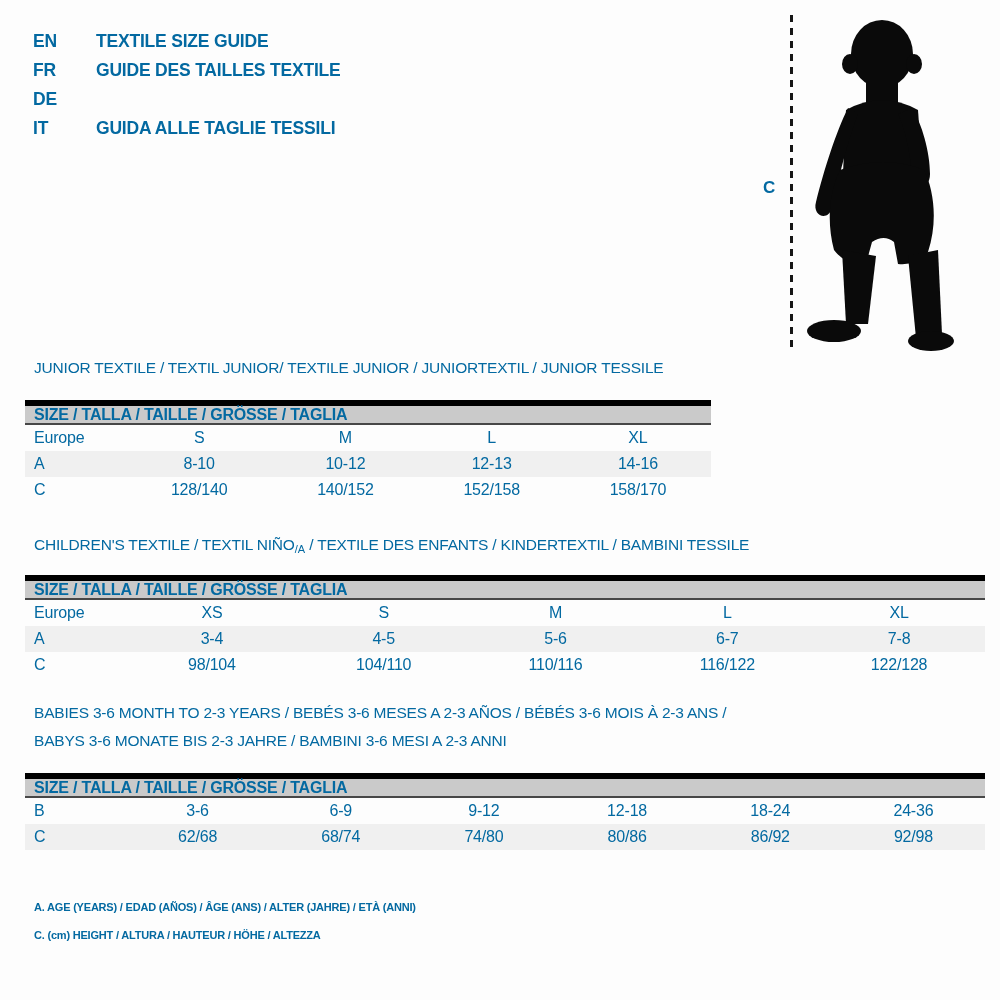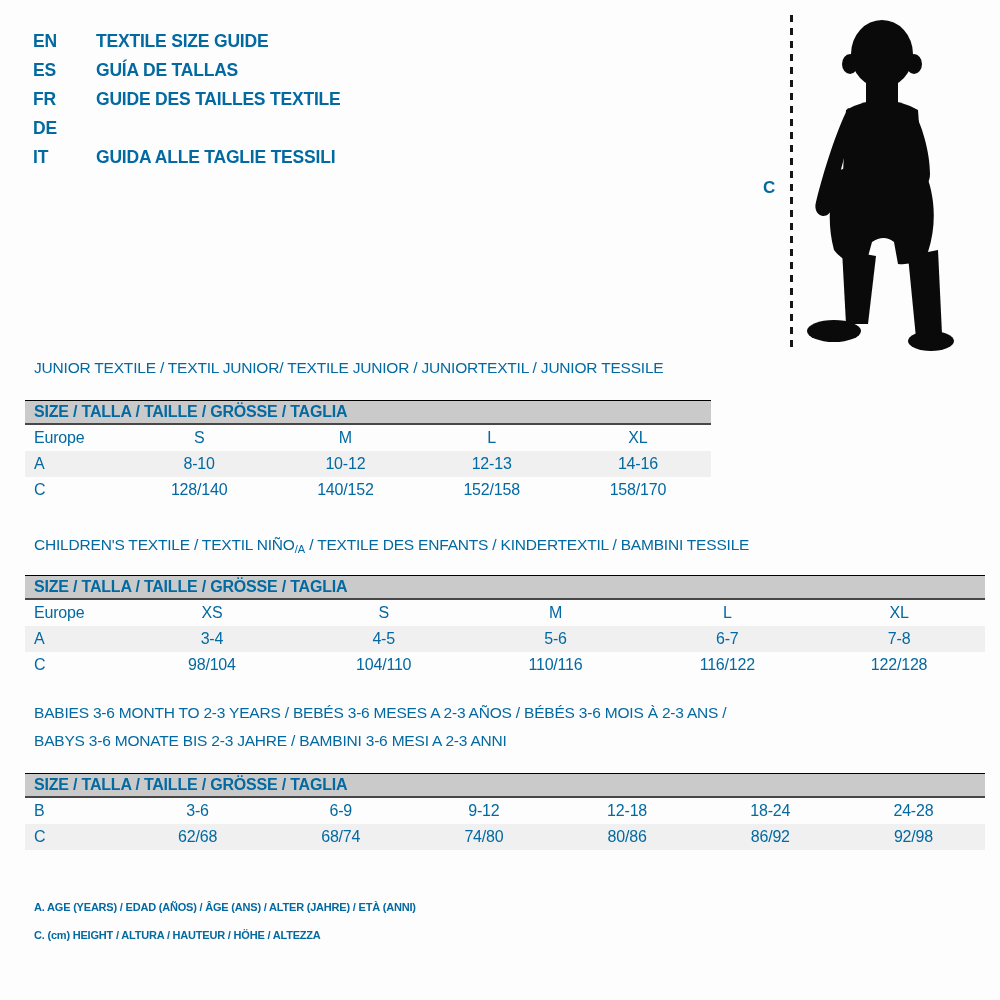--- a/index.html
+++ b/index.html
@@ -19,44 +19,40 @@
     background:repeating-linear-gradient(to bottom,#161616 0 7px,transparent 7px 13px);
   }
   .height-label{position:absolute;left:763px;top:178px;font-weight:bold;font-size:17px;}
   .silhouette{position:absolute;left:800px;top:12px;}
   
   .section-heading{position:absolute;left:34px;font-weight:normal;font-size:15.5px;white-space:nowrap;line-height:28px;}
   .sub{font-size:11px;vertical-align:-3px;letter-spacing:0;}
   
   .tbl{position:absolute;left:25px;}
   .size-bar{
-    height:25px;background:#cacaca;border-top:1px solid #000000;border-bottom:2px solid #474747;
+    height:25px;background:#cacaca;border-top:6px solid #000000;border-bottom:2px solid #474747;
     display:flex;align-items:center;padding-left:9px;font-weight:bold;font-size:16px;box-sizing:border-box;
   }
   .trow{display:flex;align-items:center;height:26px;font-size:16px;justify-content:center;}
   .trow.alt{background:#f0f0f0;}
   .tlabel{width:92px;padding-left:9px;white-space:nowrap;}
   .cell{flex:1;text-align:center;white-space:nowrap;}
   
   .notes{position:absolute;left:34px;top:893px;font-weight:bold;font-size:11px;line-height:28px;}
   .note-line{white-space:nowrap;}
 </style>
 </head>
 <body>
 
 <div class="canvas">
 
   <div class="lang-list">
     <div class="lang-row">
       <span class="lang-code">EN</span>
       <span class="lang-title">TEXTILE SIZE GUIDE</span>
-    </div>
-    <div class="lang-row">
-      <span class="lang-code">ES</span>
-      <span class="lang-title">GUÍA DE TALLAS</span>
     </div>
     <div class="lang-row">
       <span class="lang-code">FR</span>
       <span class="lang-title">GUIDE DES TAILLES TEXTILE</span>
     </div>
     <div class="lang-row">
       <span class="lang-code">DE</span>
     </div>
     <div class="lang-row">
       <span class="lang-code">IT</span>
@@ -150,21 +146,21 @@
   </div>
   <div class="tbl" style="top:773px;width:960px;">
     <div class="size-bar">SIZE / TALLA / TAILLE / GRÖSSE / TAGLIA</div>
     <div class="trow">
       <span class="tlabel">B</span>
       <span class="cell">3-6</span>
       <span class="cell">6-9</span>
       <span class="cell">9-12</span>
       <span class="cell">12-18</span>
       <span class="cell">18-24</span>
-      <span class="cell">24-28</span>
+      <span class="cell">24-36</span>
     </div>
     <div class="trow alt">
       <span class="tlabel">C</span>
       <span class="cell">62/68</span>
       <span class="cell">68/74</span>
       <span class="cell">74/80</span>
       <span class="cell">80/86</span>
       <span class="cell">86/92</span>
       <span class="cell">92/98</span>
     </div>

